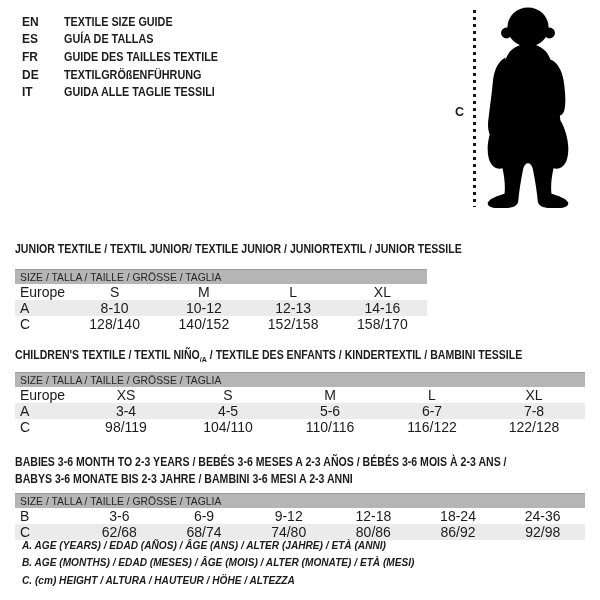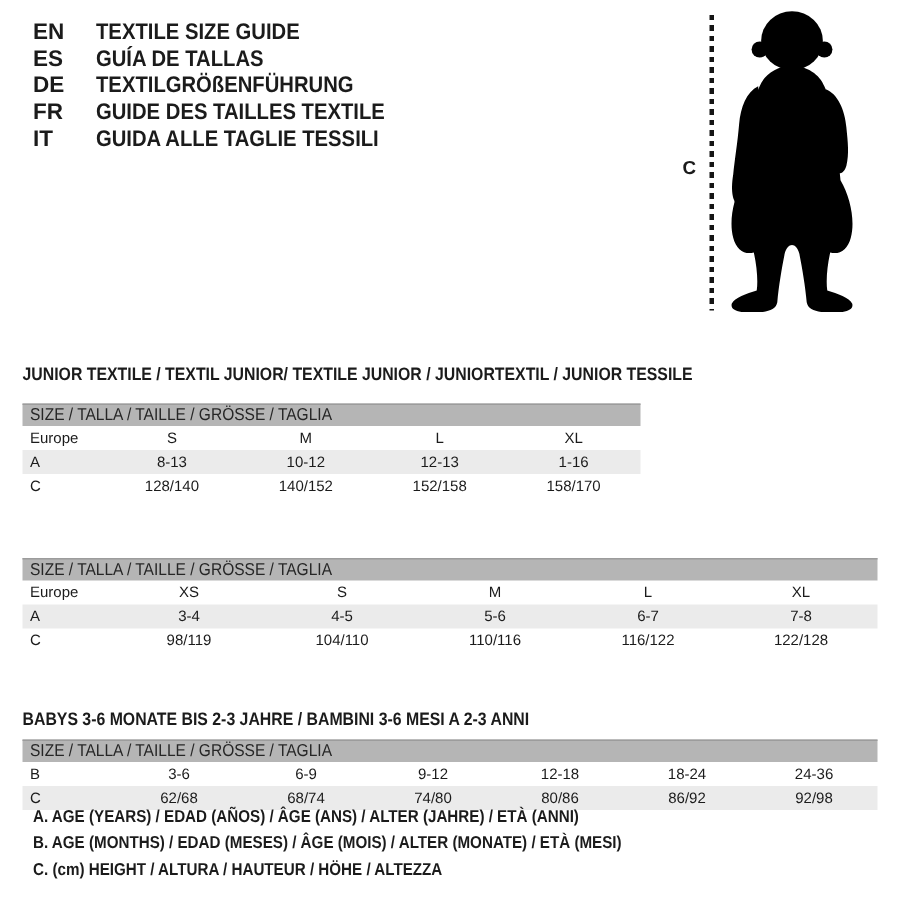--- a/index.html
+++ b/index.html
@@ -3,68 +3,68 @@
 <meta charset="utf-8">
 <style>
   html,body{margin:0;padding:0;background:#fff;}
   .page{position:relative;width:600px;height:600px;background:#ffffff;overflow:hidden;
         font-family:"Liberation Sans",sans-serif;color:#1b1b1b;}
   .cond{display:inline-block;transform:scaleX(0.88);transform-origin:0 50%;white-space:nowrap;}
   .cond90{display:inline-block;transform:scaleX(0.90);transform-origin:0 50%;white-space:nowrap;}
 
   
   .langs{position:absolute;left:22px;top:13px;}
-  .lang-row{display:flex;height:17.6px;align-items:center;font-size:15px;font-weight:bold;}
+  .lang-row{display:flex;height:17.6px;align-items:center;font-size:12px;font-weight:bold;}
   .lang-code{width:42px;}
 
   
   .measure-line{position:absolute;left:473px;top:10px;width:2.5px;height:197px;
     background:repeating-linear-gradient(to bottom,#151515 0 3.5px,transparent 3.5px 7px);}
   .measure-label{position:absolute;left:455px;top:105px;font-size:12.5px;font-weight:bold;}
   .baby{position:absolute;left:479px;top:6px;}
 
   
   .tbl-title{position:absolute;font-size:12px;font-weight:bold;height:15px;display:flex;align-items:center;margin-top:28px;}
   .tbl{position:absolute;margin-top:28px;}
   .size-bar{height:15px;background:#b5b5b5;border-top:1px solid #9c9c9c;display:flex;align-items:center;
             padding-left:5px;font-size:11.5px;color:#262626;box-sizing:border-box;}
-  .trow{display:flex;height:16px;align-items:center;font-size:10px;}
+  .trow{display:flex;height:16px;align-items:center;font-size:14px;}
   .trow .rlabel{padding-left:5px;box-sizing:border-box;}
   .t1 .rlabel{width:55px;}
   .t2 .rlabel{width:60px;}
   .t3 .rlabel{width:62px;}
   .trow .c{flex:1;text-align:center;}
   .alt{background:#ebebeb;}
   .sub{font-size:8px;position:relative;top:3px;}
 
   
   .legend{position:absolute;left:22px;top:536px;}
-  .legend-line{height:17.5px;display:flex;align-items:center;font-size:11.5px;font-weight:bold;}
+  .legend-line{height:17.5px;display:flex;align-items:center;font-size:11.5px;font-weight:bold;font-style:italic;}
 </style>
 </head>
 <body>
 
 <div class="page">
 
   <div class="langs">
     <div class="lang-row">
       <span class="lang-code">EN</span>
       <span class="lang-label cond90">TEXTILE SIZE GUIDE</span>
     </div>
     <div class="lang-row">
       <span class="lang-code">ES</span>
       <span class="lang-label cond90">GUÍA DE TALLAS</span>
     </div>
     <div class="lang-row">
+      <span class="lang-code">FR</span>
+      <span class="lang-label cond90">GUIDE DES TAILLES TEXTILE</span>
+    </div>
+    <div class="lang-row">
       <span class="lang-code">DE</span>
       <span class="lang-label cond90">TEXTILGRÖßENFÜHRUNG</span>
-    </div>
-    <div class="lang-row">
-      <span class="lang-code">FR</span>
-      <span class="lang-label cond90">GUIDE DES TAILLES TEXTILE</span>
     </div>
     <div class="lang-row">
       <span class="lang-code">IT</span>
       <span class="lang-label cond90">GUIDA ALLE TAGLIE TESSILI</span>
     </div>
   </div>
 
   <div class="measure-line"></div>
   <div class="measure-label">C</div>
   <div class="baby">
@@ -97,34 +97,37 @@
     </div>
     <div class="trow">
       <span class="rlabel">Europe</span>
       <span class="c">S</span>
       <span class="c">M</span>
       <span class="c">L</span>
       <span class="c">XL</span>
     </div>
     <div class="trow alt">
       <span class="rlabel">A</span>
-      <span class="c">8-13</span>
+      <span class="c">8-10</span>
       <span class="c">10-12</span>
       <span class="c">12-13</span>
-      <span class="c">1-16</span>
+      <span class="c">14-16</span>
     </div>
     <div class="trow">
       <span class="rlabel">C</span>
       <span class="c">128/140</span>
       <span class="c">140/152</span>
       <span class="c">152/158</span>
       <span class="c">158/170</span>
     </div>
   </div>
 
+  <div class="tbl-title" style="left:15px;top:319px;">
+    <span class="cond"><span>CHILDREN'S TEXTILE / TEXTIL NIÑO</span><span class="sub">/A</span><span> / TEXTILE DES ENFANTS / KINDERTEXTIL / BAMBINI TESSILE</span></span>
+  </div>
   <div class="tbl t2" style="left:15px;top:344px;width:570px;">
     <div class="size-bar">
       <span class="cond90">SIZE / TALLA / TAILLE / GRÖSSE / TAGLIA</span>
     </div>
     <div class="trow">
       <span class="rlabel">Europe</span>
       <span class="c">XS</span>
       <span class="c">S</span>
       <span class="c">M</span>
       <span class="c">L</span>
@@ -141,20 +144,23 @@
     <div class="trow">
       <span class="rlabel">C</span>
       <span class="c">98/119</span>
       <span class="c">104/110</span>
       <span class="c">110/116</span>
       <span class="c">116/122</span>
       <span class="c">122/128</span>
     </div>
   </div>
 
+  <div class="tbl-title" style="left:15px;top:426px;">
+    <span class="cond">BABIES 3-6 MONTH TO 2-3 YEARS / BEBÉS 3-6 MESES A 2-3 AÑOS / BÉBÉS 3-6 MOIS À 2-3 ANS /</span>
+  </div>
   <div class="tbl-title" style="left:15px;top:443px;text-align:center;">
     <span class="cond">BABYS 3-6 MONATE BIS 2-3 JAHRE / BAMBINI 3-6 MESI A 2-3 ANNI</span>
   </div>
   <div class="tbl t3" style="left:15px;top:465px;width:570px;">
     <div class="size-bar">
       <span class="cond90">SIZE / TALLA / TAILLE / GRÖSSE / TAGLIA</span>
     </div>
     <div class="trow">
       <span class="rlabel">B</span>
       <span class="c">3-6</span>

